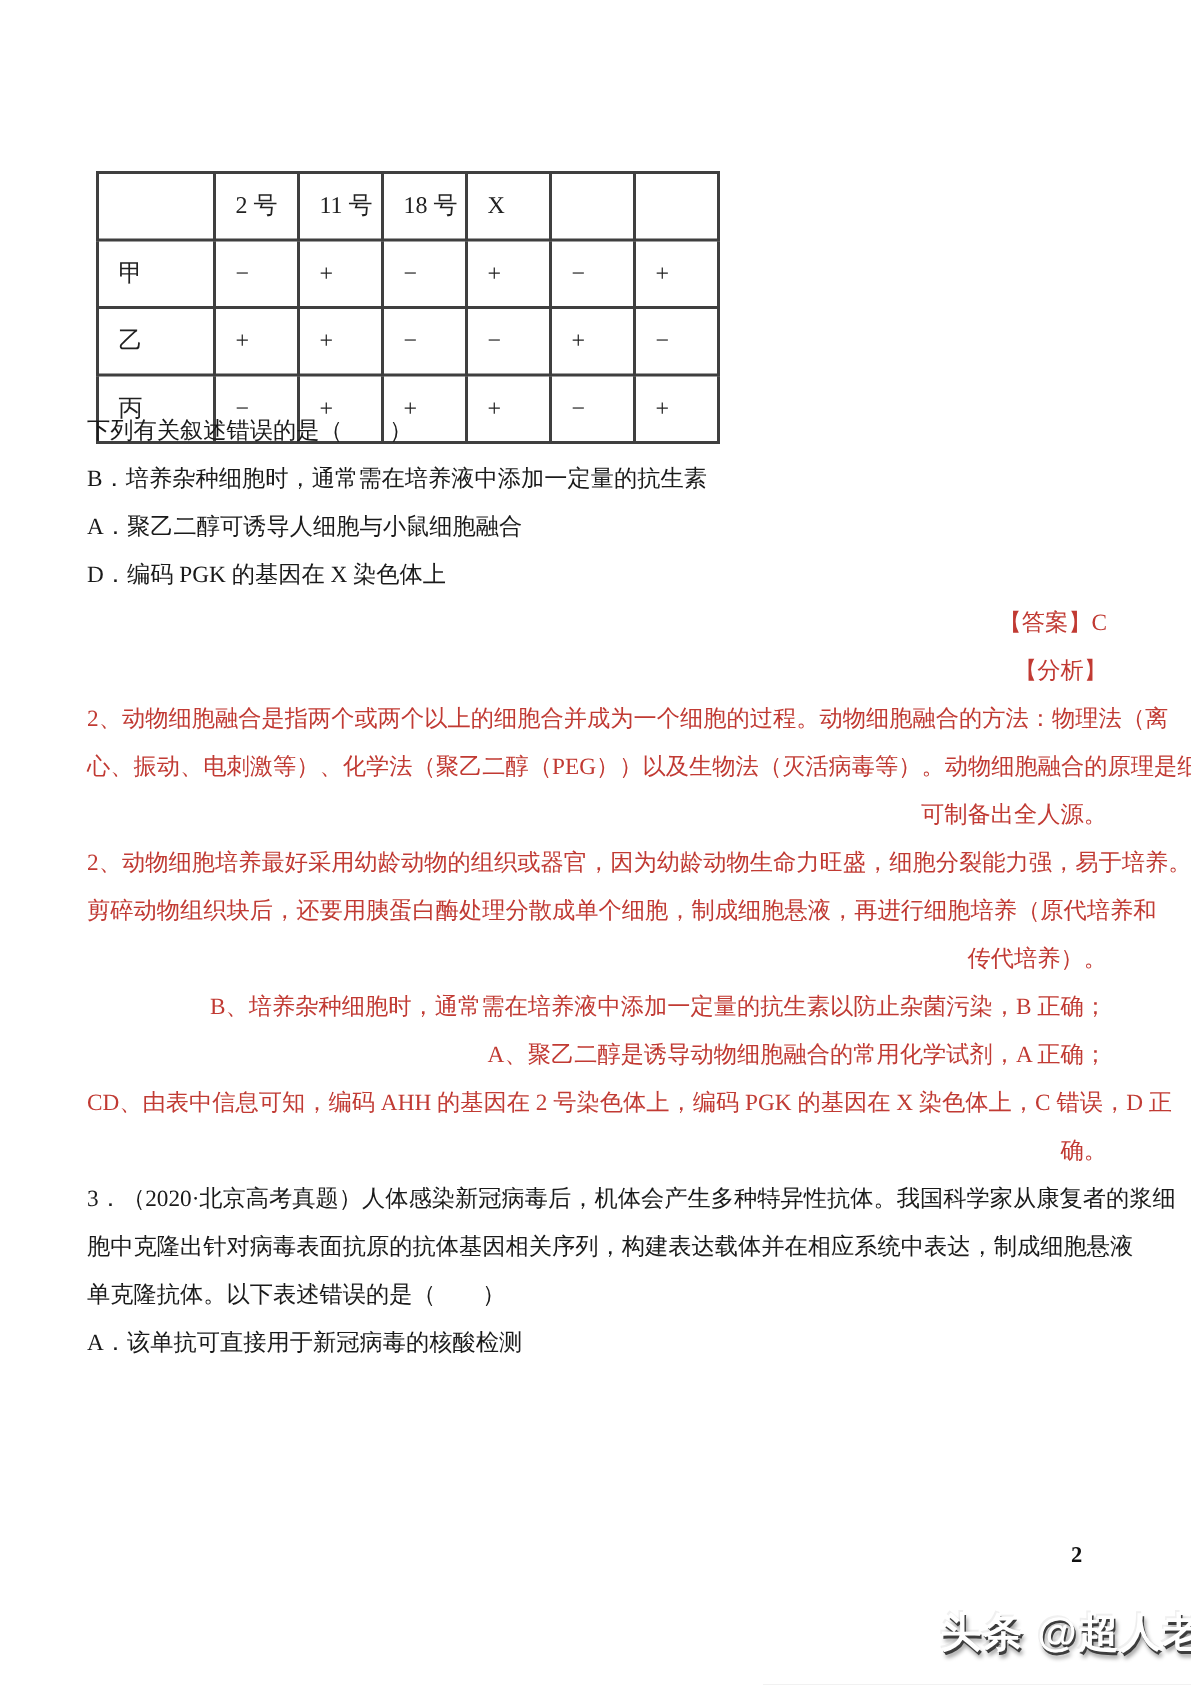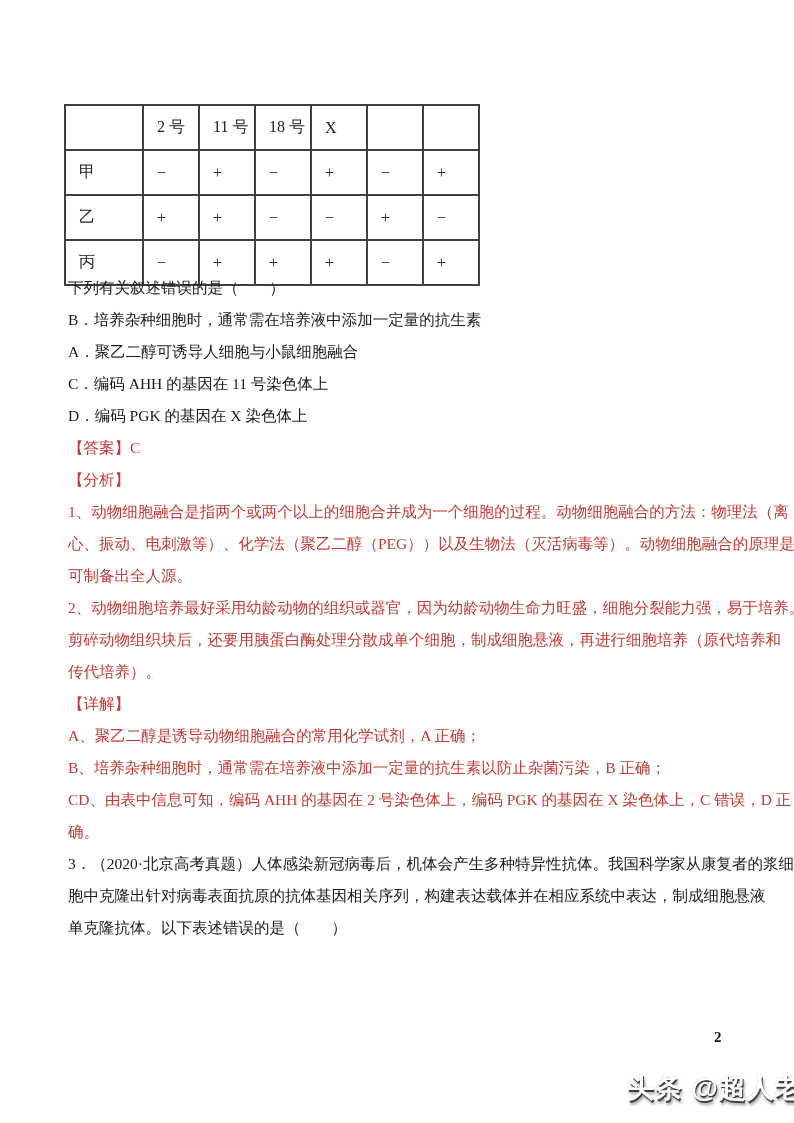--- a/index.html
+++ b/index.html
@@ -7,45 +7,45 @@
     position:relative;
     width:794px;height:1123px;
     background:#ffffff;
     margin:0 auto;
     overflow:hidden;
     font-family:"Liberation Serif","DejaVu Serif",serif;
     color:#1a1a1a;
   }
   
   table.data-table{
-    position:absolute;left:64px;top:104px;
+    position:absolute;left:64px;top:114px;
     border-collapse:collapse;table-layout:fixed;
   }
   table.data-table td{
     border:2px solid #3f3f3f;
     height:43px;
     font-size:16px;
     padding:0 0 0 13px;
     text-align:left;
     vertical-align:middle;
     color:#222;
   }
   td.c0{width:63px;}
   td.cn{width:41px;}
   
   .textflow{
-    position:absolute;left:68px;top:272px;width:680px;
+    position:absolute;left:58px;top:272px;width:680px;
   }
   .line{
     height:32px;line-height:32px;
     font-size:15.5px;
     white-space:nowrap;
     color:#1a1a1a;
   }
-  .red{color:var(--red,#c13a33);}
+  .red{color:var(--red,#c13a33);text-align:right;}
   
   .page-num{
     position:absolute;left:714px;top:1029px;
     font-size:15px;font-weight:bold;color:#111;
   }
   .watermark{
     position:absolute;left:627px;top:1070px;
     font-family:"Liberation Sans","DejaVu Sans",sans-serif;
     font-size:27px;font-weight:bold;letter-spacing:1px;
     color:#ffffff;
@@ -96,36 +96,35 @@
       <td>−</td>
       <td>+</td>
     </tr>
   </tbody>
     </table>
 
   <div class="textflow">
     <div class="line">下列有关叙述错误的是（　　）</div>
     <div class="line">B．培养杂种细胞时，通常需在培养液中添加一定量的抗生素</div>
     <div class="line">A．聚乙二醇可诱导人细胞与小鼠细胞融合</div>
-    <div class="line">C．编码 AHH 的基因在 11 号染色体上</div>
     <div class="line">D．编码 PGK 的基因在 X 染色体上</div>
     <div class="line red">【答案】C</div>
     <div class="line red">【分析】</div>
-    <div class="line red">1、动物细胞融合是指两个或两个以上的细胞合并成为一个细胞的过程。动物细胞融合的方法：物理法（离</div>
+    <div class="line red">2、动物细胞融合是指两个或两个以上的细胞合并成为一个细胞的过程。动物细胞融合的方法：物理法（离</div>
     <div class="line red">心、振动、电刺激等）、化学法（聚乙二醇（PEG））以及生物法（灭活病毒等）。动物细胞融合的原理是细</div>
     <div class="line red">可制备出全人源。</div>
     <div class="line red">2、动物细胞培养最好采用幼龄动物的组织或器官，因为幼龄动物生命力旺盛，细胞分裂能力强，易于培养。</div>
     <div class="line red">剪碎动物组织块后，还要用胰蛋白酶处理分散成单个细胞，制成细胞悬液，再进行细胞培养（原代培养和</div>
     <div class="line red">传代培养）。</div>
-    <div class="line red">【详解】</div>
+    <div class="line red">B、培养杂种细胞时，通常需在培养液中添加一定量的抗生素以防止杂菌污染，B 正确；</div>
     <div class="line red">A、聚乙二醇是诱导动物细胞融合的常用化学试剂，A 正确；</div>
-    <div class="line red">B、培养杂种细胞时，通常需在培养液中添加一定量的抗生素以防止杂菌污染，B 正确；</div>
     <div class="line red">CD、由表中信息可知，编码 AHH 的基因在 2 号染色体上，编码 PGK 的基因在 X 染色体上，C 错误，D 正</div>
     <div class="line red">确。</div>
     <div class="line">3．（2020·北京高考真题）人体感染新冠病毒后，机体会产生多种特异性抗体。我国科学家从康复者的浆细</div>
     <div class="line">胞中克隆出针对病毒表面抗原的抗体基因相关序列，构建表达载体并在相应系统中表达，制成细胞悬液</div>
     <div class="line">单克隆抗体。以下表述错误的是（　　）</div>
+    <div class="line">A．该单抗可直接用于新冠病毒的核酸检测</div>
   </div>
 
   <div class="page-num">2</div>
   <div class="watermark">头条 @超人老师</div>
 
 </div>
 
 </body></html>

